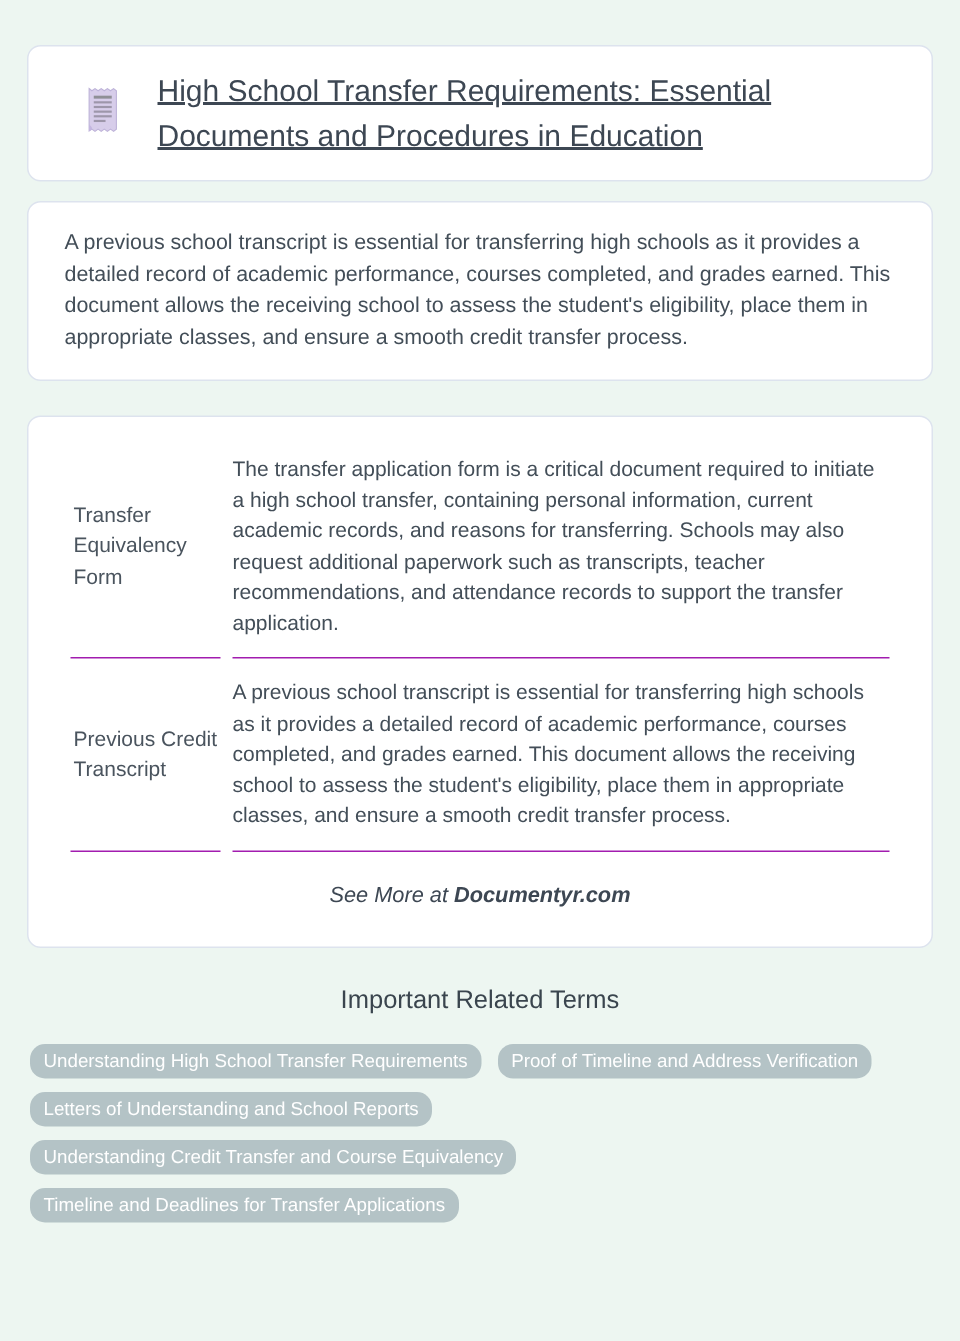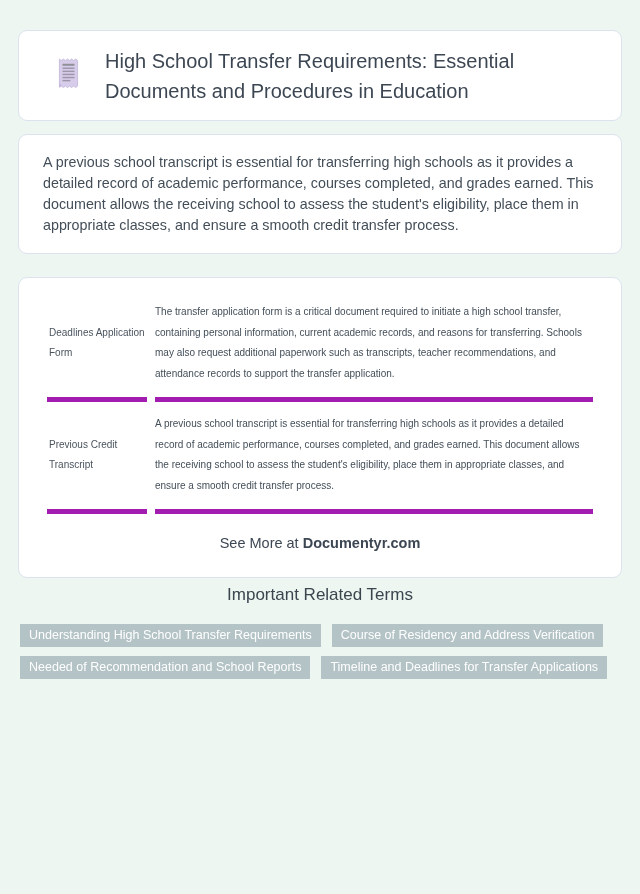--- a/index.html
+++ b/index.html
@@ -33,20 +33,21 @@
     width: 25px;
     flex: 0 0 25px;
     margin-right: 24px;
   }
   .page-title {
     font-size: 20px;
     line-height: 30px;
     color: #3d4753;
     font-weight: 400;
     max-width: 492px;
+    text-decoration: underline;
   }
   
   .intro-card {
     margin-top: 13px;
     padding: 17px 22px 17px 24px;
     min-height: 107px;
   }
   .intro-text {
     font-size: 14.3px;
     line-height: 21px;
@@ -56,64 +57,65 @@
   .table-card {
     margin-top: 23px;
     padding: 12px 20px 26px 20px;
   }
   table.terms-table {
     width: 100%;
     border-collapse: separate;
     border-spacing: 8px 0;
   }
   .terms-table td {
-    border-bottom: 5px solid #a21caf;
+    border-bottom: 1px solid #a21caf;
     padding: 12px 0 13px 0;
     vertical-align: middle;
-    font-size: 10px;
+    font-size: 14px;
     line-height: 20.5px;
   }
   .terms-table td.term-name {
     width: 100px;
     color: #4a545e;
     padding-left: 2px;
   }
   .terms-table td.term-desc {
     color: #434e58;
   }
   .see-more {
     text-align: center;
+    font-style: italic;
     font-size: 14.5px;
     color: #3d4753;
     margin-top: 21px;
   }
   .see-more b { font-weight: 700; }
   
   .related-heading {
     text-align: center;
     font-size: 17px;
     font-weight: 500;
     color: #3a454e;
-    margin-top: 7px;
+    margin-top: 25px;
   }
   .tag-cloud {
     margin: 19px 18px 0 20px;
     display: flex;
     flex-wrap: wrap;
     column-gap: 11px;
     row-gap: 9px;
     max-width: 602px;
   }
   .tag {
     background: #b4c3c6;
     color: #ffffff;
     font-size: 12.5px;
     line-height: 15px;
     padding: 4px 9px;
-    border-radius: 0;
+    border-radius: 10px;
     white-space: nowrap;
     cursor: pointer;
     border: none;
     font-family: "Liberation Sans", sans-serif;
   }
 </style>
 </head>
 <body>
 
 <div class="page">
@@ -135,35 +137,36 @@
   </div>
 
   <div class="card intro-card">
     <p class="intro-text">A previous school transcript is essential for transferring high schools as it provides a detailed record of academic performance, courses completed, and grades earned. This document allows the receiving school to assess the student's eligibility, place them in appropriate classes, and ensure a smooth credit transfer process.</p>
   </div>
 
   <div class="card table-card">
     <table class="terms-table">
       <tbody>
         <tr>
-          <td class="term-name">Deadlines Application Form</td>
+          <td class="term-name">Transfer Equivalency Form</td>
           <td class="term-desc">The transfer application form is a critical document required to initiate a high school transfer, containing personal information, current academic records, and reasons for transferring. Schools may also request additional paperwork such as transcripts, teacher recommendations, and attendance records to support the transfer application.</td>
         </tr>
         <tr>
           <td class="term-name">Previous Credit Transcript</td>
           <td class="term-desc">A previous school transcript is essential for transferring high schools as it provides a detailed record of academic performance, courses completed, and grades earned. This document allows the receiving school to assess the student's eligibility, place them in appropriate classes, and ensure a smooth credit transfer process.</td>
         </tr>
       </tbody>
     </table>
     <p class="see-more"><span>See More at </span><b>Documentyr.com</b></p>
   </div>
 
   <h2 class="related-heading">Important Related Terms</h2>
 
   <div class="tag-cloud">
     <button class="tag">Understanding High School Transfer Requirements</button>
-    <button class="tag">Course of Residency and Address Verification</button>
-    <button class="tag">Needed of Recommendation and School Reports</button>
+    <button class="tag">Proof of Timeline and Address Verification</button>
+    <button class="tag">Letters of Understanding and School Reports</button>
+    <button class="tag">Understanding Credit Transfer and Course Equivalency</button>
     <button class="tag">Timeline and Deadlines for Transfer Applications</button>
 
   </div>
 
 </div>
 
 </body></html>

